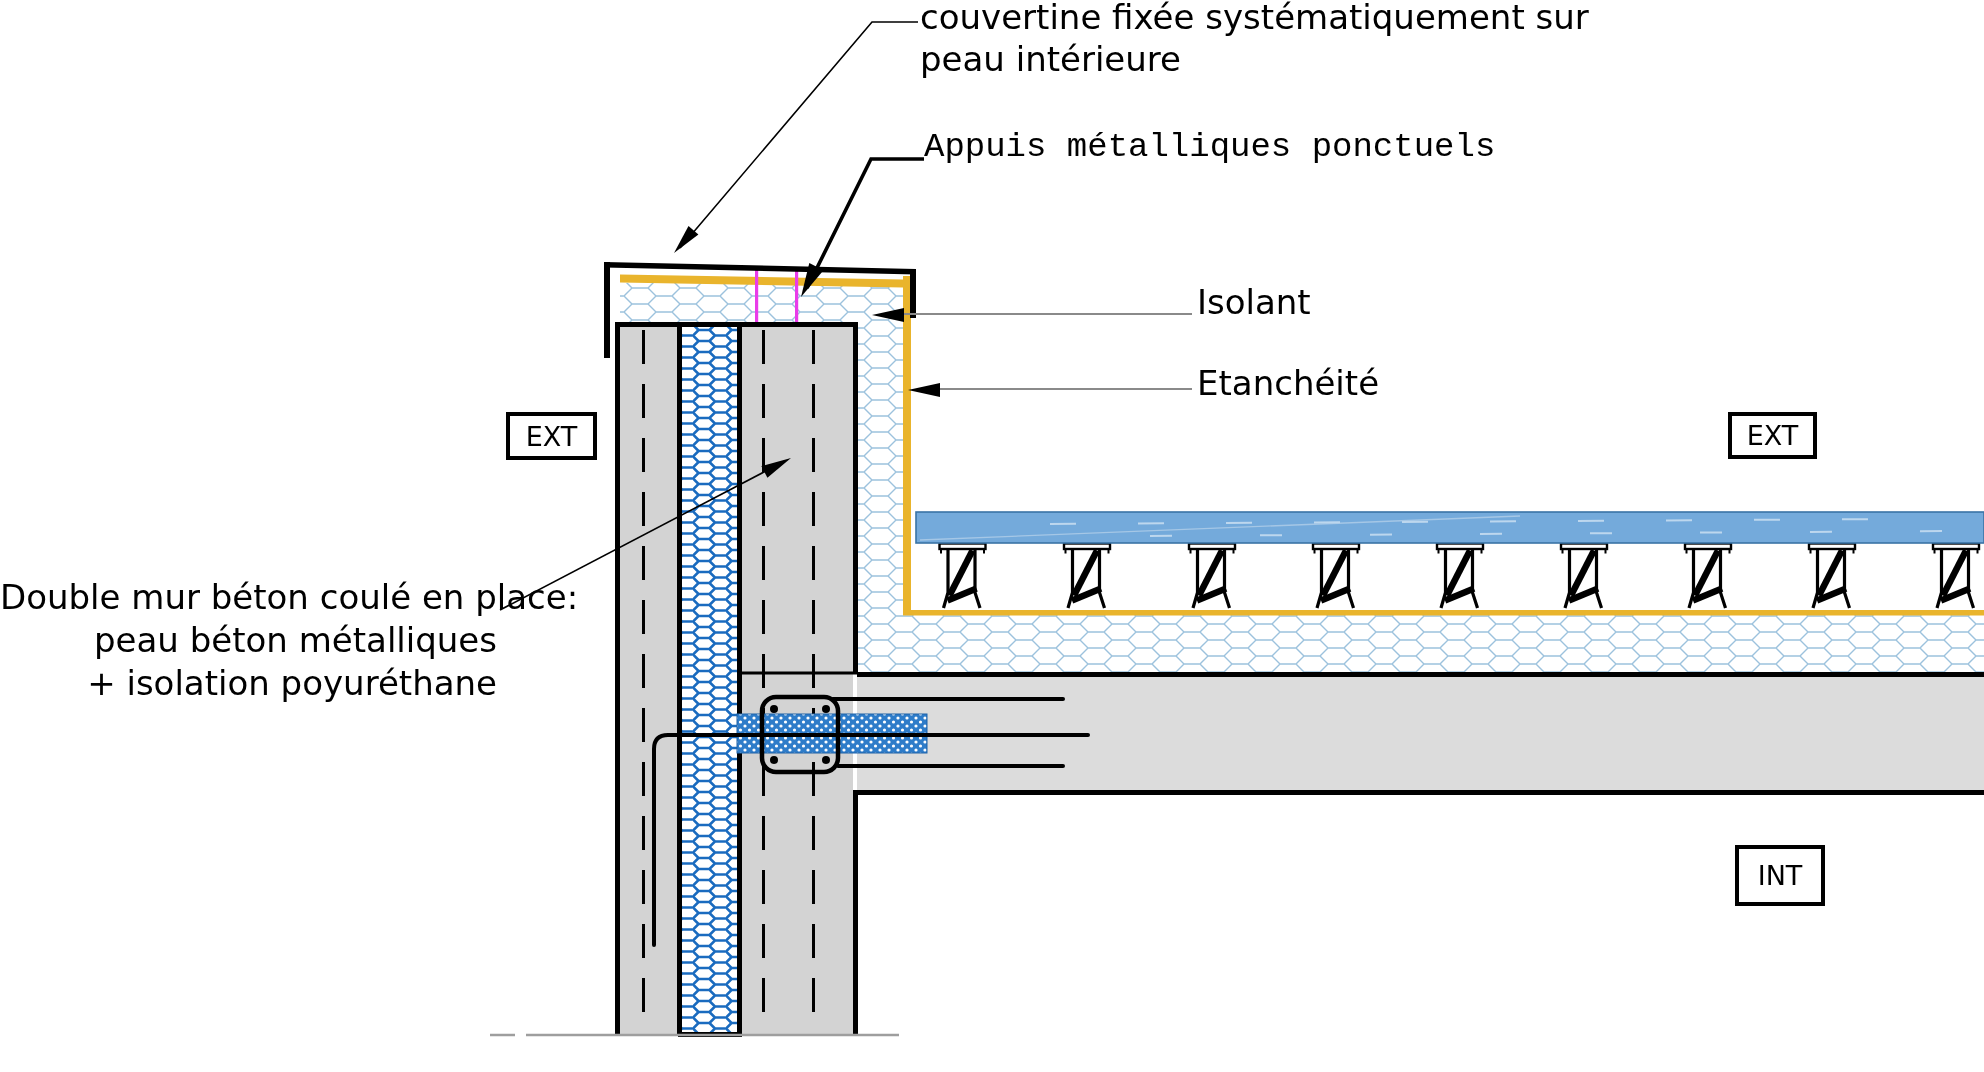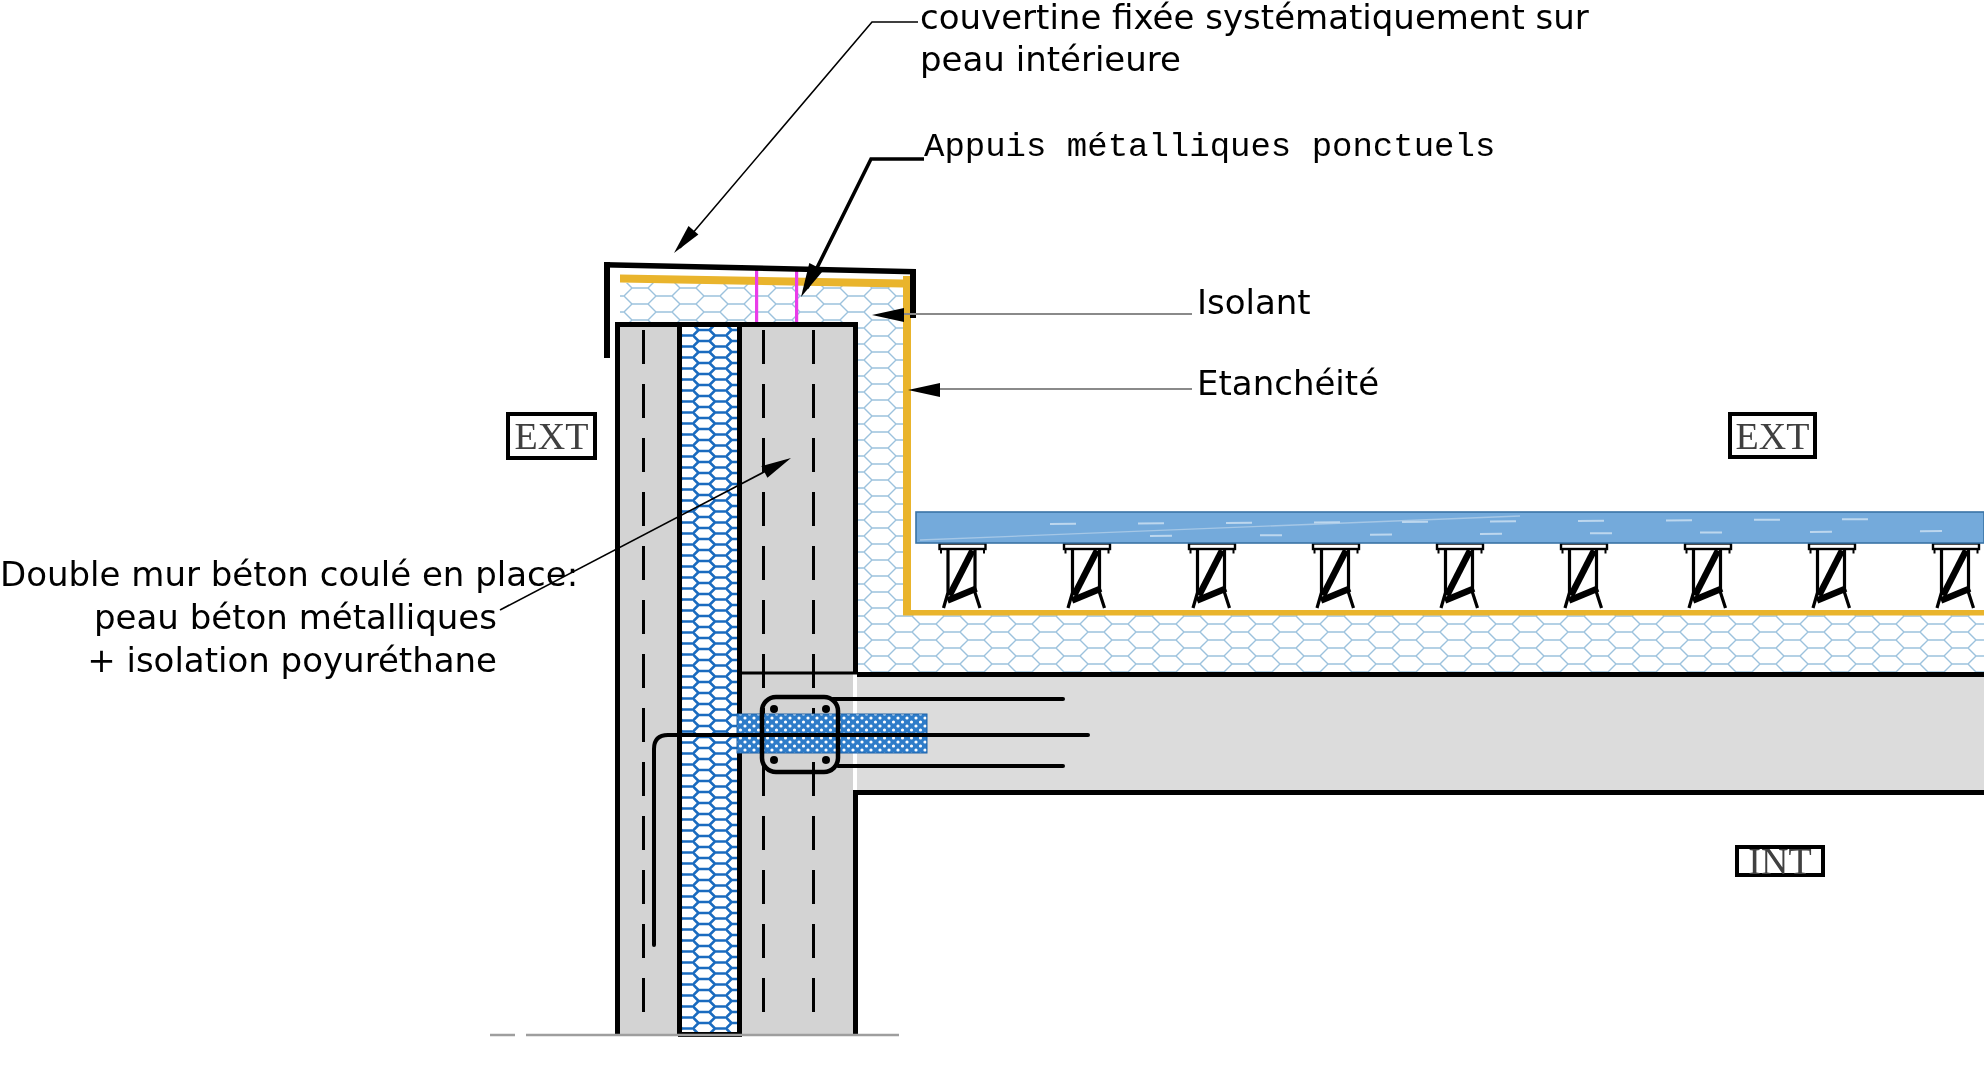--- a/index.html
+++ b/index.html
@@ -20,25 +20,24 @@
   }
   .note-block-right{
     text-align:right;
     line-height:43px;
     white-space:nowrap;
   }
   .zone-box{
     position:absolute;
     border:4px solid #000;
     display:flex;align-items:center;justify-content:center;
-    font-size:38px;
-    color:#404040;
+    font-size:27px;
+    color:#000000;
     box-sizing:border-box;
     background:transparent;
-    font-family:Liberation Serif, serif;
   }
 </style>
 </head>
 <body>
 
 <div id="canvas">
 
   <svg id="drawing" width="1984" height="1072" viewBox="0 0 1984 1072">
     <defs>
       <pattern id="hexL" width="48" height="16" patternUnits="userSpaceOnUse">
@@ -189,25 +188,25 @@
     <div>couvertine fixée systématiquement sur</div>
     <div>peau intérieure</div>
   </div>
 
   <div class="note" style="left:924px;top:126px;font-family:Liberation Mono, monospace;">Appuis métalliques ponctuels</div>
 
   <div class="note" style="left:1197px;top:281px;">Isolant</div>
 
   <div class="note" style="left:1197px;top:362px;">Etanchéité</div>
 
-  <div class="note note-block-right" style="left:0px;top:553px;width:497px;">
+  <div class="note note-block-right" style="left:0px;top:576px;width:497px;">
     <div>Double mur béton coulé en place:</div>
     <div>peau béton métalliques</div>
     <div>+ isolation poyuréthane</div>
   </div>
 
   <div class="zone-box" style="left:506px;top:412px;width:91px;height:48px;">EXT</div>
 
   <div class="zone-box" style="left:1728px;top:412px;width:89px;height:47px;">EXT</div>
 
-  <div class="zone-box" style="left:1735px;top:845px;width:90px;height:32px;">INT</div>
+  <div class="zone-box" style="left:1735px;top:845px;width:90px;height:61px;">INT</div>
 
 </div>
 
 </body></html>

